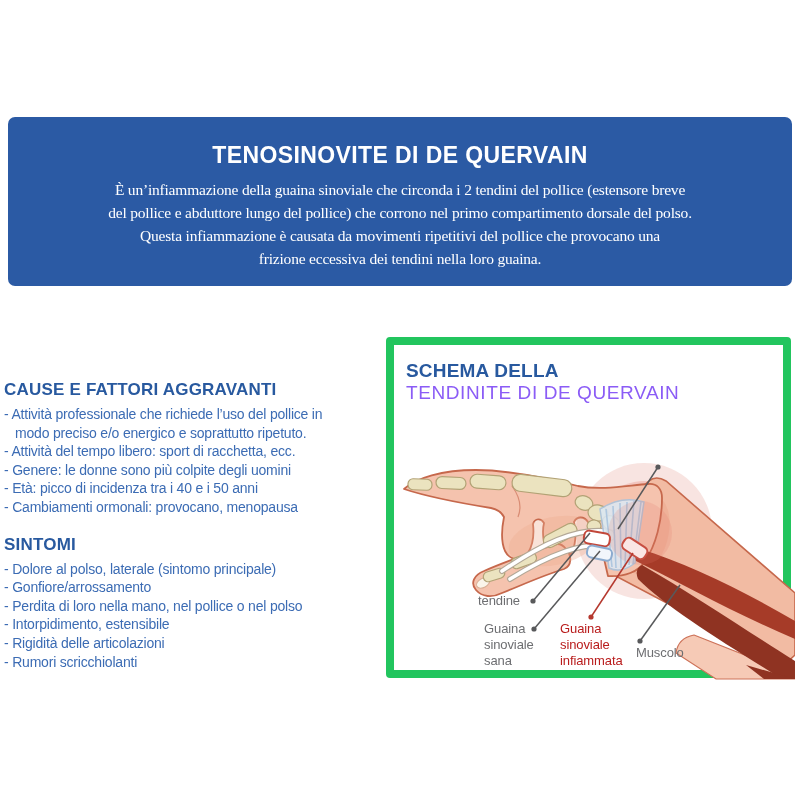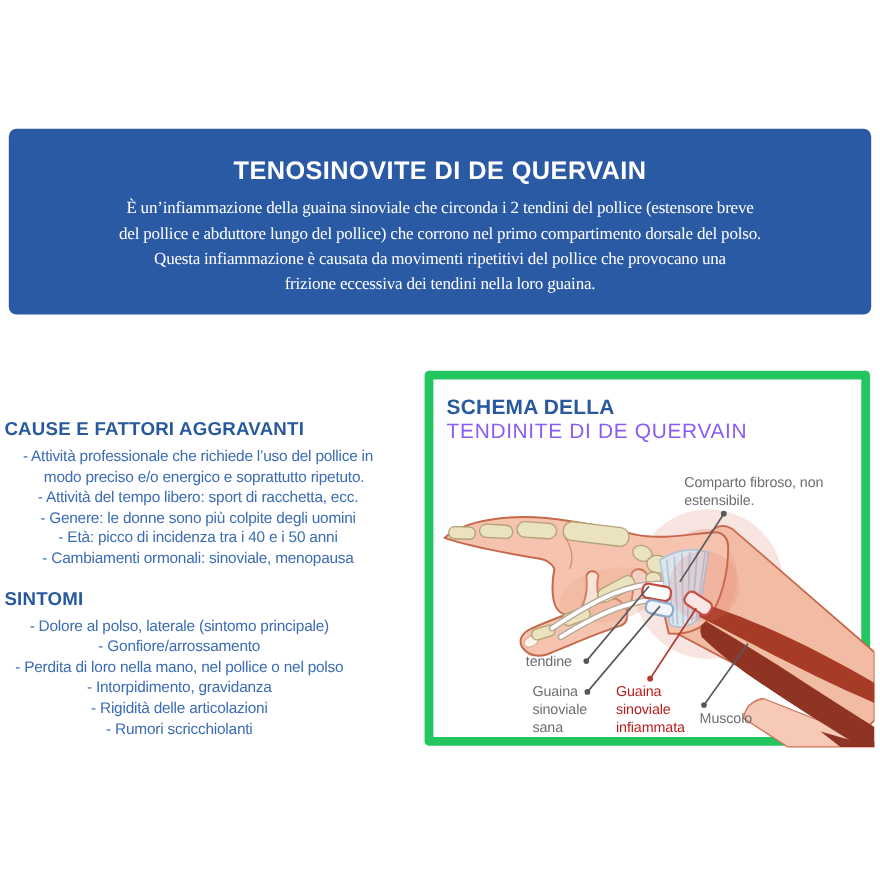--- a/index.html
+++ b/index.html
@@ -21,21 +21,21 @@
   .banner-text div{white-space:nowrap;}
   
   .left-col{position:absolute;left:4px;top:336px;width:372px;color:#3C6CB4;margin-top:44px;}
   .section-heading{
     color:#28599F;font-weight:bold;font-size:17px;letter-spacing:.2px;margin:0 0 5px 0;
   }
   ul.bullets{
     list-style:none;margin:0;padding:0;font-size:14px;line-height:18.6px;
     letter-spacing:-0.2px;
   }
-  ul.bullets li{padding-left:11px;text-indent:-11px;text-align:center;}
+  ul.bullets li{padding-left:11px;text-indent:-11px;}
   ul.bullets li::before{content:"- ";}
   .causes-list{width:352px;}
   .symptoms-section{margin-top:18px;}
   .symptoms-list{width:318px;}
   
   .schema-box{
     position:absolute;left:386px;top:337px;width:405px;height:341px;
     border:8px solid #22c55e;border-radius:4px;background:#fff;box-sizing:border-box;
   }
   .schema-title{margin:15px 0 0 12px;line-height:22px;font-size:19px;}
@@ -67,30 +67,30 @@
 </div>
 
 <div class="left-col">
   <div class="causes-section">
     <h2 class="section-heading">CAUSE E FATTORI AGGRAVANTI</h2>
     <ul class="bullets causes-list">
       <li>Attività professionale che richiede l’uso del pollice in modo preciso e/o energico e soprattutto ripetuto.</li>
       <li>Attività del tempo libero: sport di racchetta, ecc.</li>
       <li>Genere: le donne sono più colpite degli uomini</li>
       <li>Età: picco di incidenza tra i 40 e i 50 anni</li>
-      <li>Cambiamenti ormonali: sinoviale, menopausa</li>
+      <li>Cambiamenti ormonali: provocano, menopausa</li>
     </ul>
   </div>
   <div class="symptoms-section">
     <h2 class="section-heading">SINTOMI</h2>
     <ul class="bullets symptoms-list">
       <li>Dolore al polso, laterale (sintomo principale)</li>
       <li>Gonfiore/arrossamento</li>
       <li>Perdita di loro nella mano, nel pollice o nel polso</li>
-      <li>Intorpidimento, gravidanza</li>
+      <li>Intorpidimento, estensibile</li>
       <li>Rigidità delle articolazioni</li>
       <li>Rumori scricchiolanti</li>
     </ul>
   </div>
 </div>
 
 <div class="schema-box">
   <div class="schema-title">
     <div class="t1">SCHEMA DELLA</div>
     <div class="t2">TENDINITE DI DE QUERVAIN</div>
@@ -205,19 +205,18 @@
           <line x1="246" y1="218" x2="286" y2="162"></line>
             <circle cx="246" cy="218" r="2.6" stroke="none"></circle>
         </g>
         <g stroke="#B5382E" stroke-width="1.5" fill="#B5382E">
           <line x1="197" y1="194" x2="239" y2="130"></line>
             <circle cx="197" cy="194" r="2.6" stroke="none"></circle>
         </g>
       </g>
     </svg>
 
-    <div class="dlabel lbl-comparto">Comparto fibroso, non estensibile.</div>
     <div class="dlabel lbl-tendine">tendine</div>
     <div class="dlabel lbl-sana">Guaina sinoviale sana</div>
     <div class="dlabel red lbl-infiammata">Guaina sinoviale infiammata</div>
     <div class="dlabel lbl-muscolo">Muscolo</div>
   </div>
 </div>
 
 </body></html>

